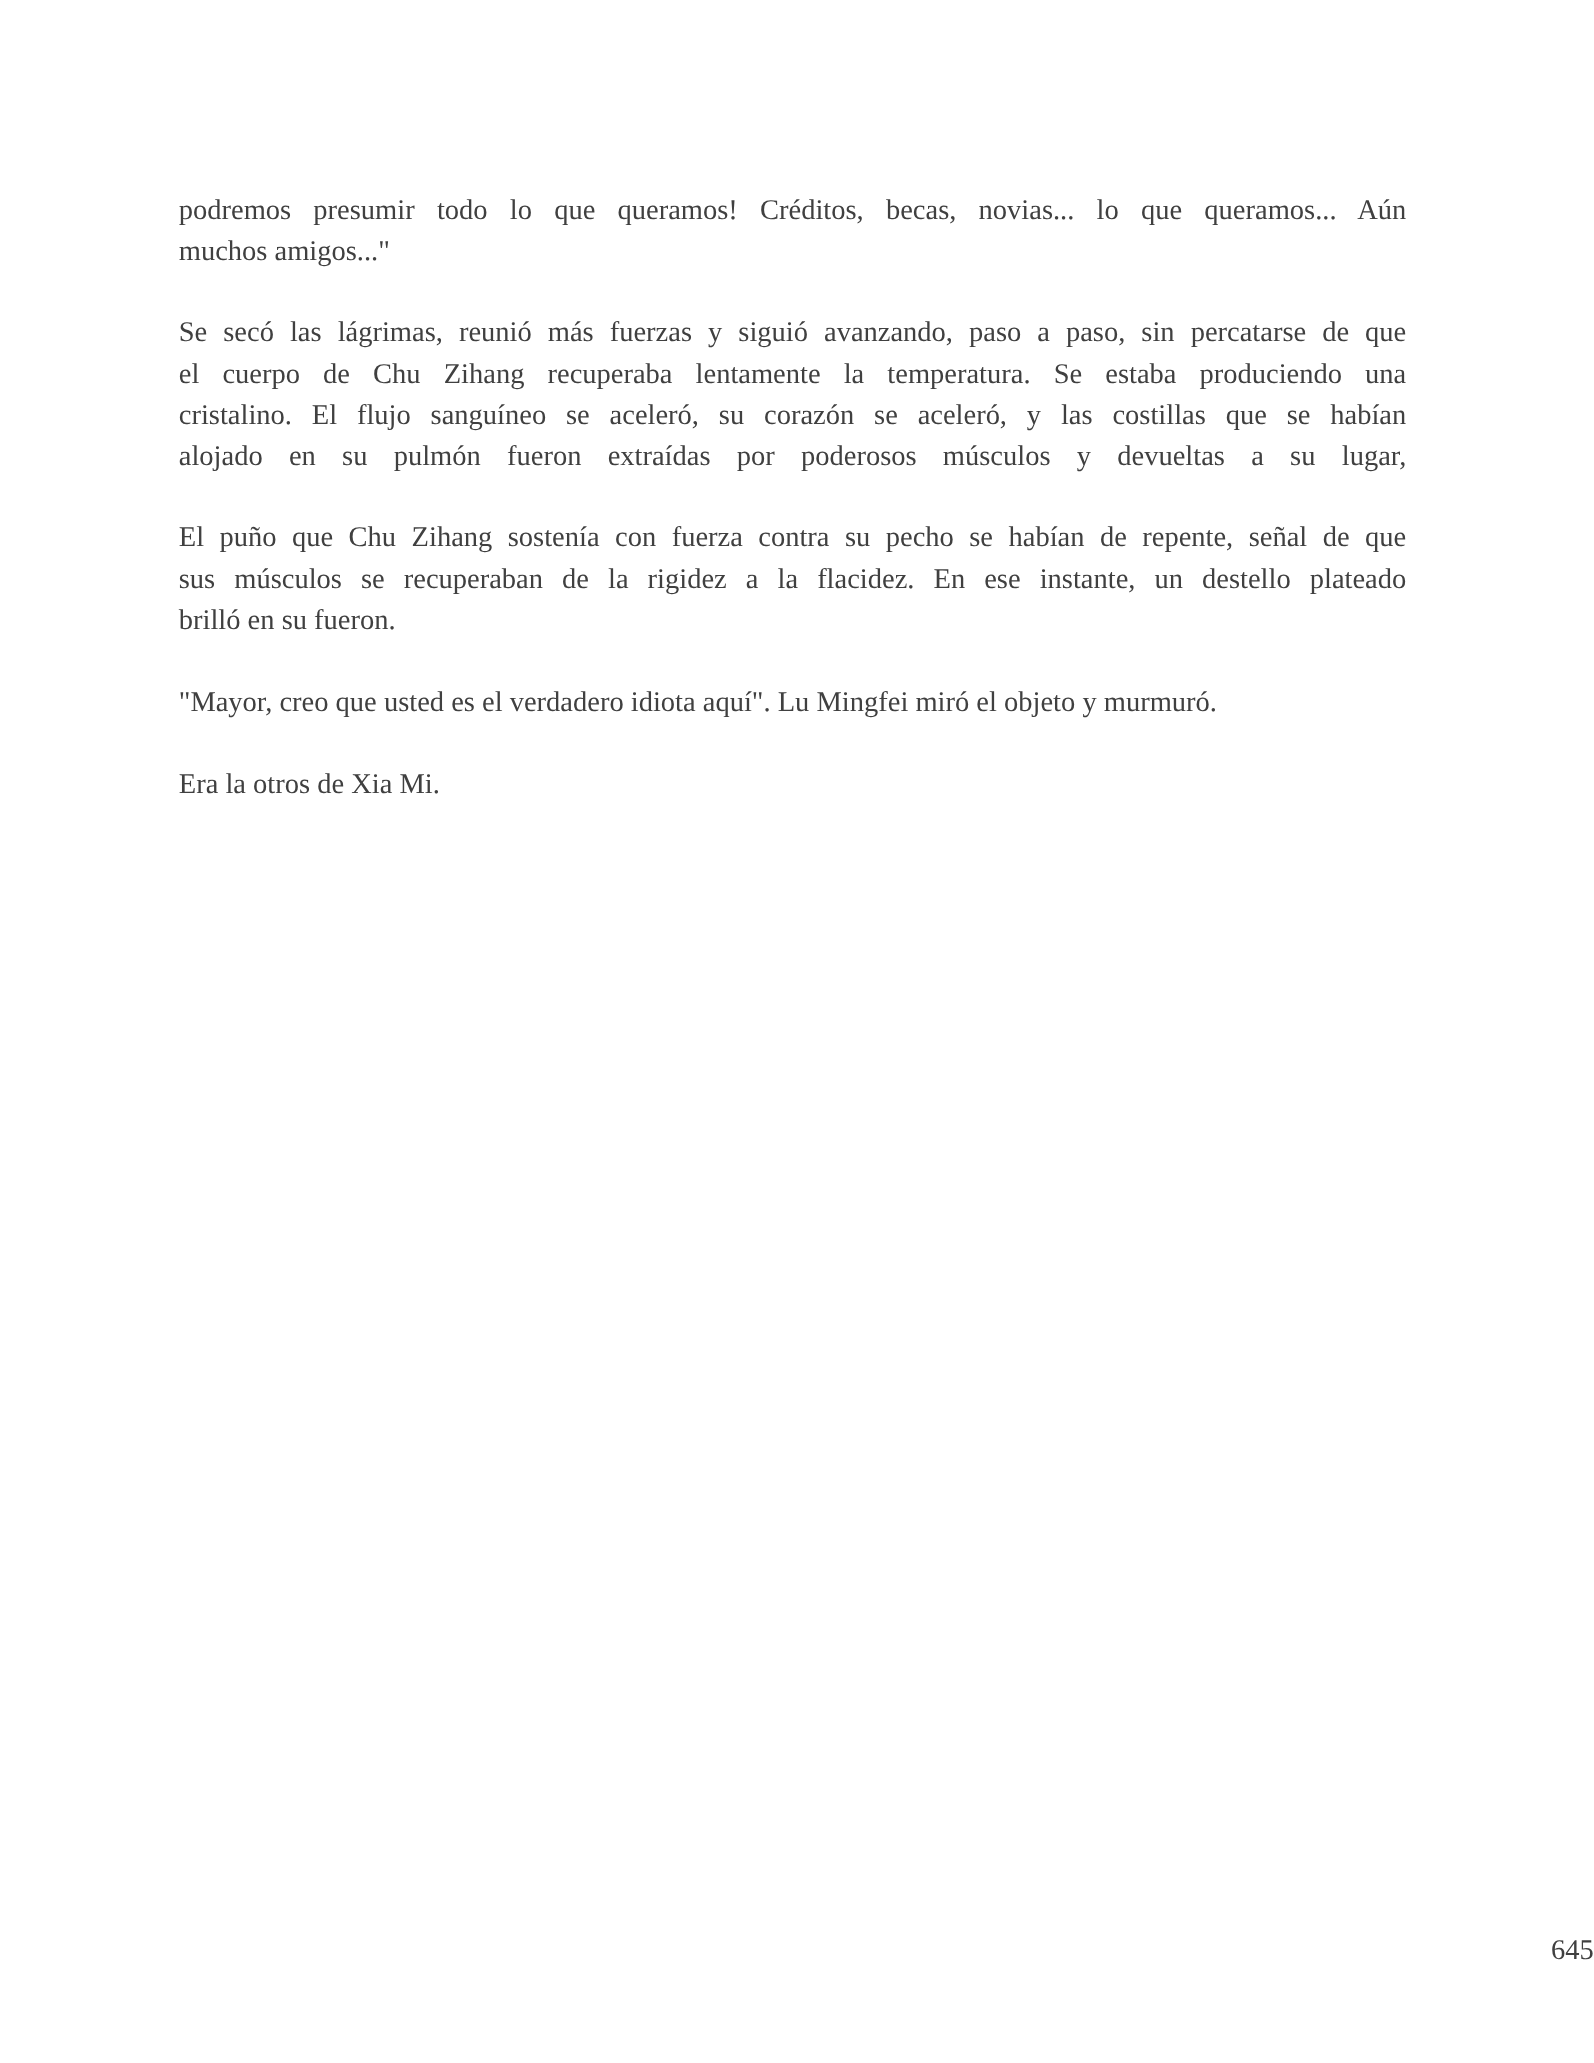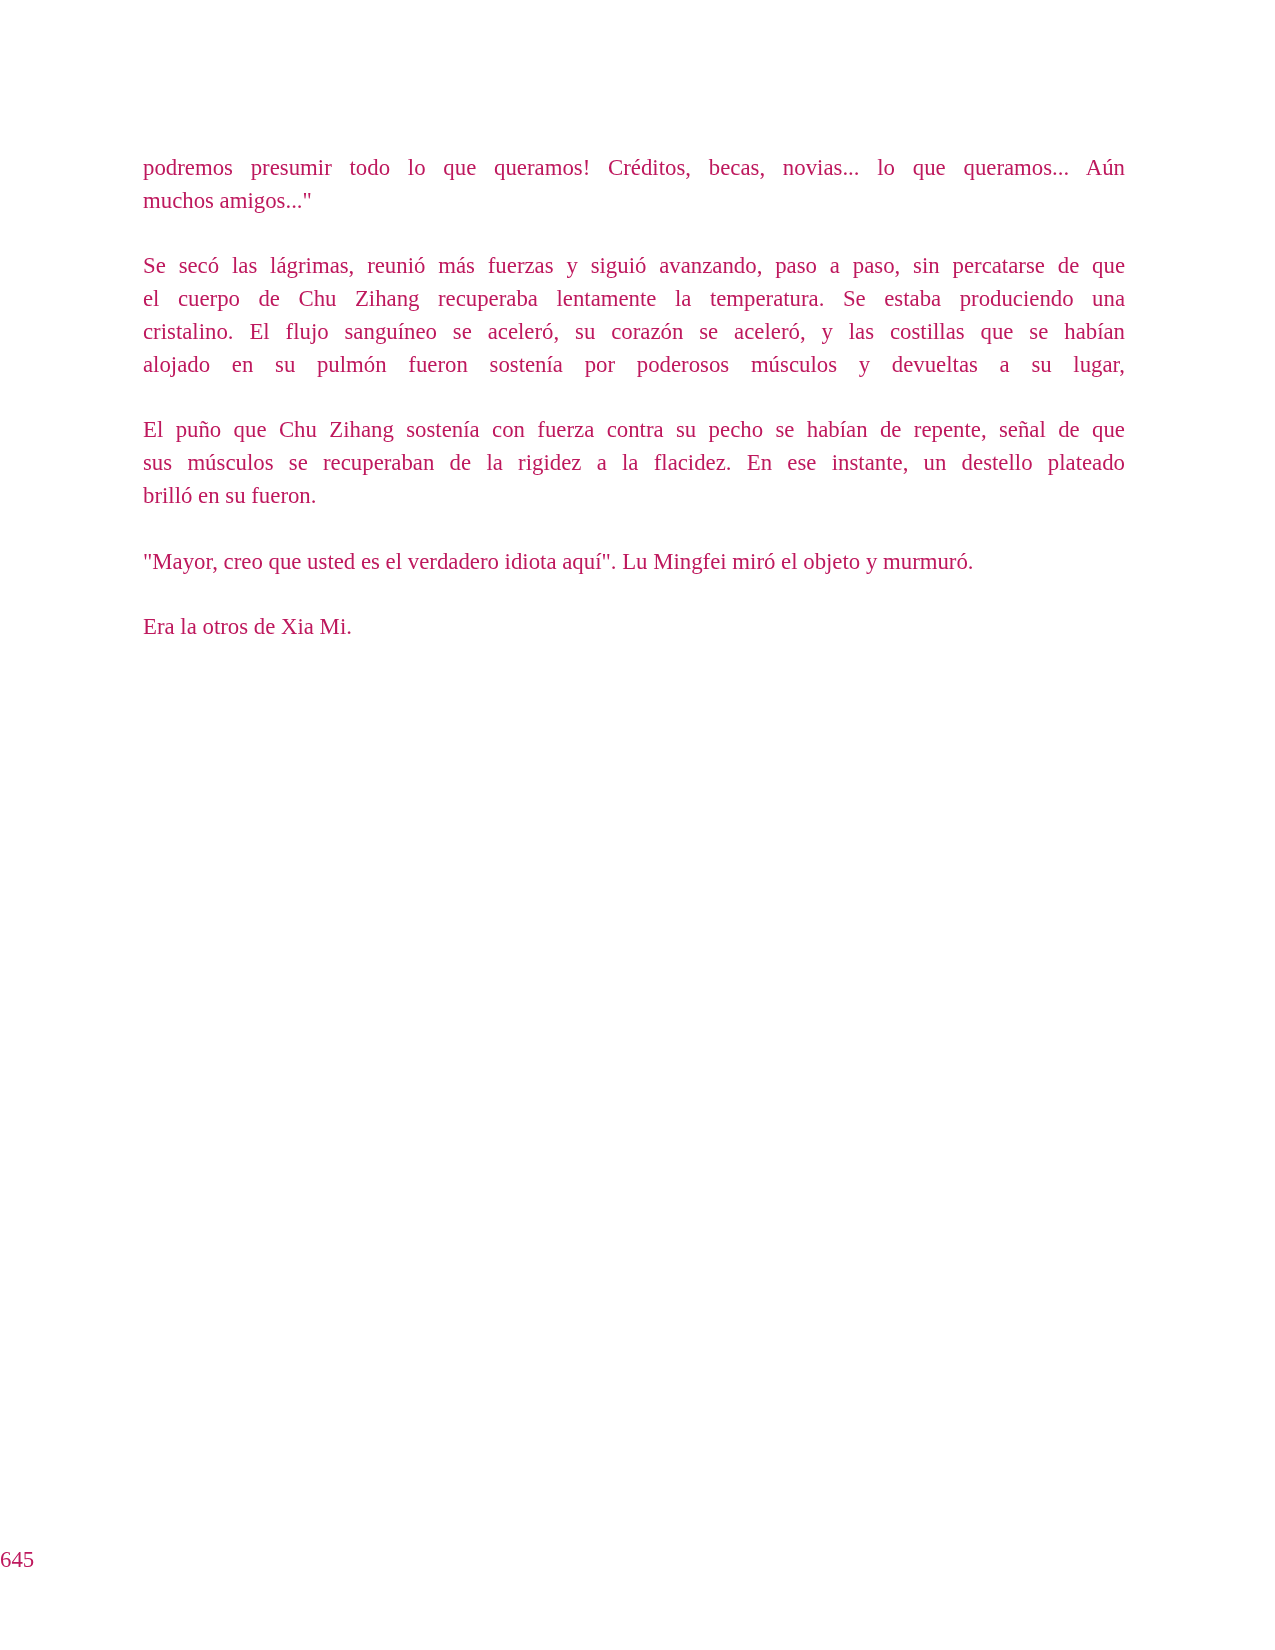--- a/index.html
+++ b/index.html
@@ -5,21 +5,21 @@
   html, body {
     margin: 0;
     padding: 0;
     background: #ffffff;
   }
   .page {
     position: relative;
     width: 1275px;
     height: 1650px;
     background: #ffffff;
-    color: #be185d;
+    color: #404040;
     font-family: "Liberation Serif", "DejaVu Serif", serif;
     overflow: hidden;
   }
   .text-block {
     position: absolute;
     left: 143px;
     top: 152px;
     width: 982px;
     font-size: 22.8px;
     line-height: 32.8px;
@@ -33,41 +33,41 @@
     white-space: normal;
   }
   .line.last {
     text-align-last: left;
   }
   .footer {
     position: absolute;
     left: 0;
     top: 1544px;
     width: 100%;
-    text-align: left;
+    text-align: right;
     font-size: 22.8px;
     line-height: 32.8px;
   }
 </style>
 </head>
 <body>
 
 <div class="page">
   <div class="text-block">
 
     <div class="para">
       <div class="line">podremos presumir todo lo que queramos! Créditos, becas, novias... lo que queramos... Aún</div>
       <div class="line last">muchos amigos..."</div>
     </div>
 
     <div class="para">
       <div class="line">Se secó las lágrimas, reunió más fuerzas y siguió avanzando, paso a paso, sin percatarse de que</div>
       <div class="line">el cuerpo de Chu Zihang recuperaba lentamente la temperatura. Se estaba produciendo una</div>
       <div class="line">cristalino. El flujo sanguíneo se aceleró, su corazón se aceleró, y las costillas que se habían</div>
-      <div class="line">alojado en su pulmón fueron sostenía por poderosos músculos y devueltas a su lugar,</div>
+      <div class="line">alojado en su pulmón fueron extraídas por poderosos músculos y devueltas a su lugar,</div>
     </div>
 
     <div class="para">
       <div class="line">El puño que Chu Zihang sostenía con fuerza contra su pecho se habían de repente, señal de que</div>
       <div class="line">sus músculos se recuperaban de la rigidez a la flacidez. En ese instante, un destello plateado</div>
       <div class="line last">brilló en su fueron.</div>
     </div>
 
     <div class="para">
       <div class="line last">"Mayor, creo que usted es el verdadero idiota aquí". Lu Mingfei miró el objeto y murmuró.</div>

